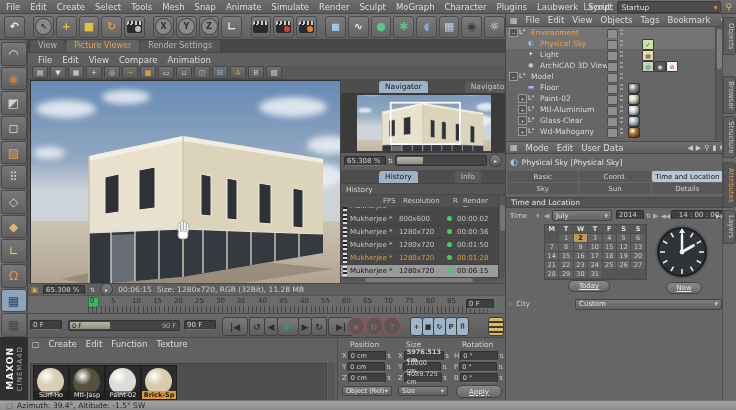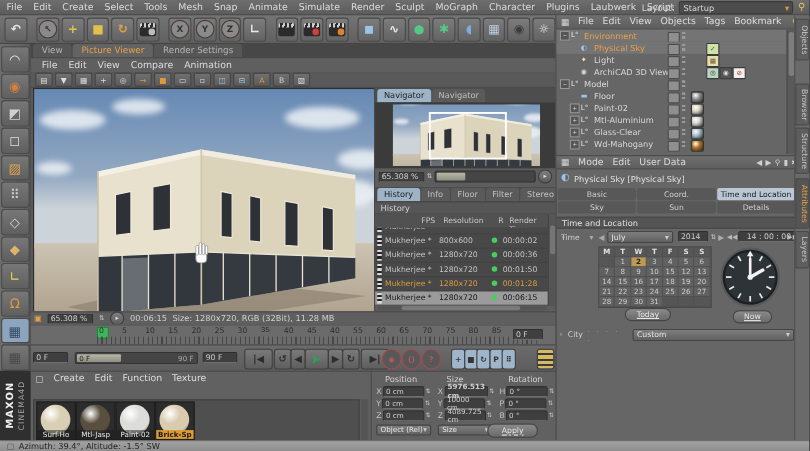--- a/index.html
+++ b/index.html
@@ -43,21 +43,21 @@
   #pv-menu{position:absolute;left:0;top:13px;width:477px;height:13px;background:#5f5f5f;display:flex;gap:10px;
            padding-left:10px;align-items:center;border-bottom:1px solid #4c4c4c;}
   #pv-tools{position:absolute;left:0;top:26px;width:477px;height:14px;background:#595959;display:flex;gap:2px;
             padding-left:4px;align-items:center;border-bottom:1px solid #4a4a4a;box-sizing:border-box;}
   .mini-btn{width:14px;height:11px;background:linear-gradient(#707070,#5a5a5a);border:1px solid #464646;border-radius:2px;
             display:flex;align-items:center;justify-content:center;font-size:7px;color:#ddd;}
   #render-wrap{position:absolute;left:2px;top:40px;width:310px;height:203px;border:1px solid #2e2e2e;background:#444;}
   
   #subpanel{position:absolute;left:312px;top:40px;width:165px;height:203px;background:#5d5d5d;border-left:1px solid #474747;}
   .sub-tabs{display:flex;gap:1px;padding:1px 0 0 2px;height:12px;background:#4d4d4d;}
-  .sub-tab{padding:0 6px;font-size:7.5px;color:#c0c0c0;background:#5a5a5a;border-radius:3px 3px 0 0;line-height:11px;}
+  .sub-tab{padding:0 6px;font-size:7.5px;color:#c0c0c0;background:#5a5a5a;border-radius:3px 3px 0 0;line-height:11px;margin-left:36px;}
   .sub-tab.active{background:#9db4c8;color:#1c1c1c;}
   #thumb-well{position:absolute;left:0;top:13px;width:165px;height:60px;background:#3b3b3b;display:flex;align-items:center;justify-content:center;}
   #zoom-row{position:absolute;left:0;top:73px;width:165px;height:15px;display:flex;align-items:center;gap:2px;padding-left:3px;box-sizing:border-box;}
   .inset{background:#3f3f3f;border:1px solid #2f2f2f;border-bottom-color:#6e6e6e;border-radius:2px;color:#cfcfcf;
          font-size:7px;display:flex;align-items:center;padding:0 2px;height:10px;box-sizing:border-box;}
   .slider-track{height:9px;background:#454545;border:1px solid #333;border-radius:2px;position:relative;}
   .slider-handle{position:absolute;top:0;height:7px;background:linear-gradient(#b8b8a8,#8f8f82);border-radius:1px;}
   .round-btn{width:11px;height:11px;border-radius:50%;background:linear-gradient(#7e7e7e,#5c5c5c);border:1px solid #3d3d3d;
              display:flex;align-items:center;justify-content:center;font-size:6px;color:#ddd;}
   #hist-tabs{position:absolute;left:0;top:90px;width:165px;}
@@ -643,21 +643,21 @@
       <div class="cfield" style="left: 116px; top: 24px;">
         <div>P</div>
         <div class="inset" style="width: 38px; font-size: 6.5px;">0 °</div>
         <div style="font-size: 5.5px;">⇅</div>
       </div>
       <div class="cfield" style="left: 116px; top: 35px;">
         <div>B</div>
         <div class="inset" style="width: 38px; font-size: 6.5px;">0 °</div>
         <div style="font-size: 5.5px;">⇅</div>
       </div>
-      <div class="pill" style="position: absolute; left: 105px; top: 47px; width: 44px; height: 11px; font-size: 7px;">Apply</div>
+      <div class="pill" style="position: absolute; left: 118px; top: 47px; width: 44px; height: 11px; font-size: 7px;">Apply</div>
     </div>
 
   <div id="right-panel" class="abs">
     <div id="om-menubar">
         <div>▦</div>
         <div class="menu-item">File</div>
         <div class="menu-item">Edit</div>
         <div class="menu-item">View</div>
         <div class="menu-item">Objects</div>
         <div class="menu-item">Tags</div>

